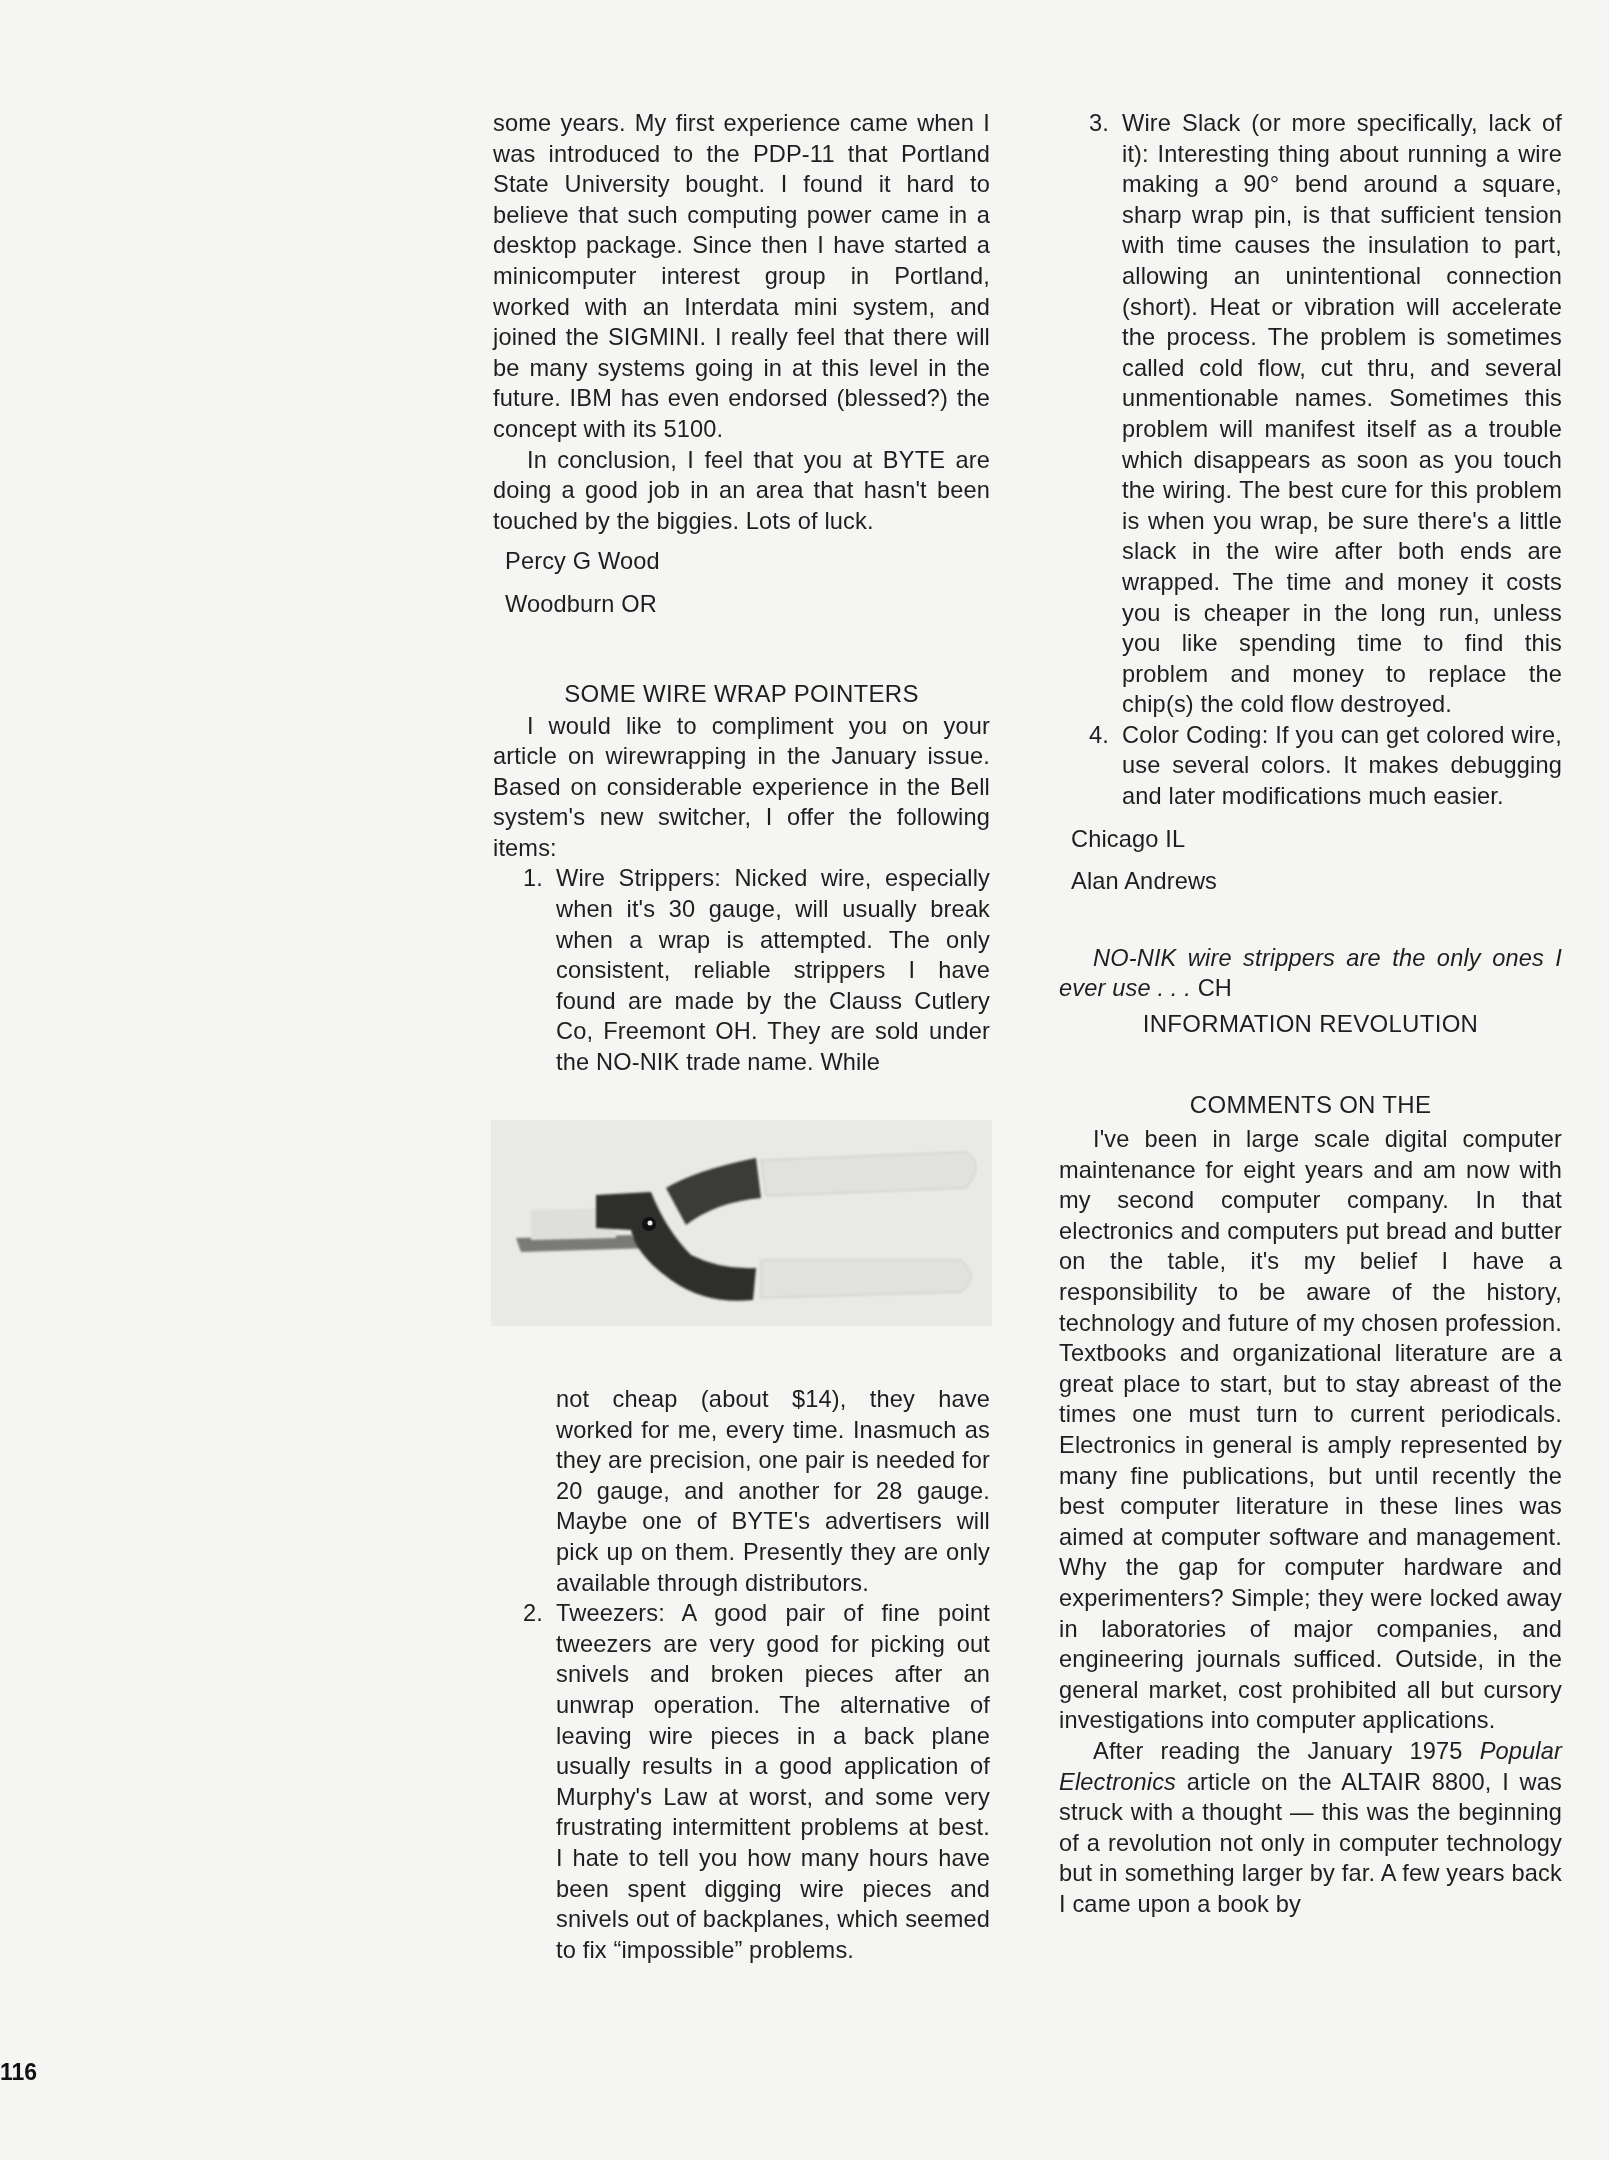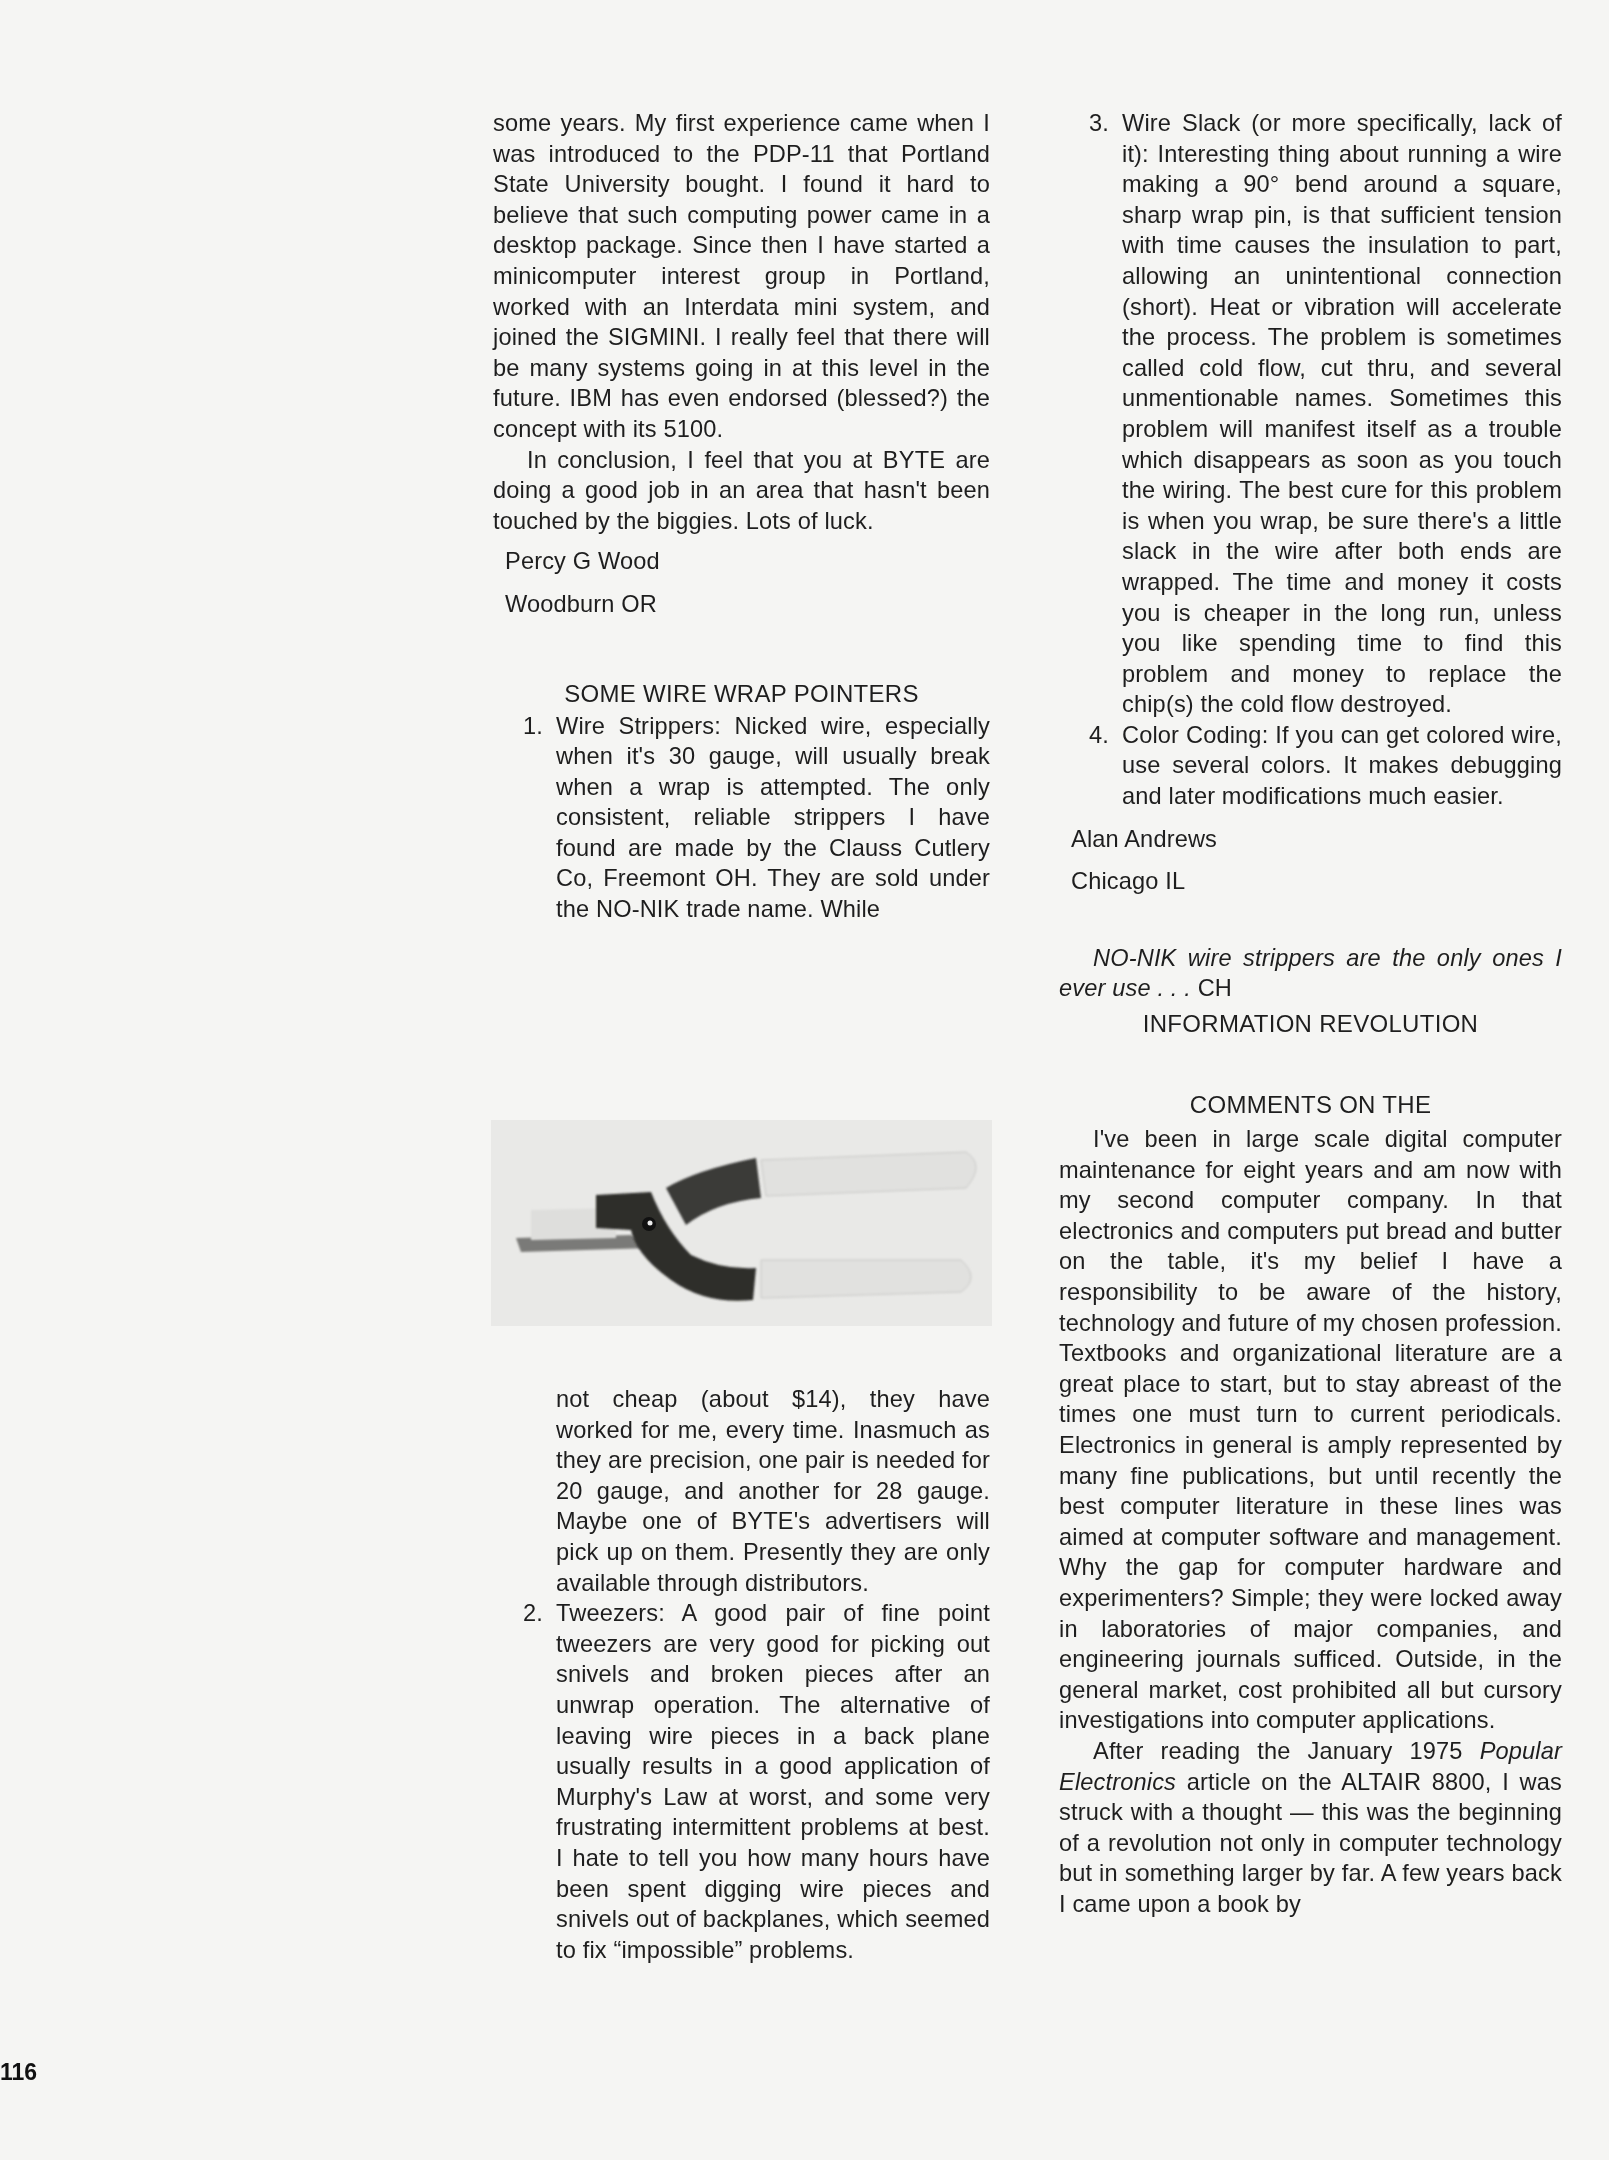--- a/index.html
+++ b/index.html
@@ -43,20 +43,21 @@
 </head>
 <body>
 
 <div class="col col-left">
   <p class="p">some years. My first experience came when I was introduced to the PDP-11 that Portland State University bought. I found it hard to believe that such computing power came in a desktop package. Since then I have started a minicomputer interest group in Portland, worked with an Interdata mini system, and joined the SIGMINI. I really feel that there will be many systems going in at this level in the future. IBM has even endorsed (blessed?) the concept with its 5100.</p>
   <p class="p indent">In conclusion, I feel that you at BYTE are doing a good job in an area that hasn't been touched by the biggies. Lots of luck.</p>
   <p class="sig" style="margin-top:10px;">Percy G Wood</p>
   <p class="sig">Woodburn OR</p>
 
   <p class="heading" style="margin-top:58px; margin-bottom:2px;">SOME WIRE WRAP POINTERS</p>
+  <p class="p indent">I would like to compliment you on your article on wirewrapping in the January issue. Based on considerable experience in the Bell system's new switcher, I offer the following items:</p>
   <div class="item">
     <span class="num">1.</span>
     <span>Wire Strippers: Nicked wire, especially when it's 30 gauge, will usually break when a wrap is attempted. The only consistent, reliable strippers I have found are made by the Clauss Cutlery Co, Freemont OH. They are sold under the NO-NIK trade name. While</span>
   </div>
 </div>
 
 <div class="photo">
   <svg width="501" height="206" viewBox="0 0 501 206">
     <defs>
       <filter id="blur1">
@@ -90,22 +91,22 @@
 
 <div class="col col-right">
   <div class="item">
     <span class="num">3.</span>
     <span>Wire Slack (or more specifically, lack of it): Interesting thing about running a wire making a 90° bend around a square, sharp wrap pin, is that sufficient tension with time causes the insulation to part, allowing an unintentional connection (short). Heat or vibration will accelerate the process. The problem is sometimes called cold flow, cut thru, and several unmentionable names. Sometimes this problem will manifest itself as a trouble which disappears as soon as you touch the wiring. The best cure for this problem is when you wrap, be sure there's a little slack in the wire after both ends are wrapped. The time and money it costs you is cheaper in the long run, unless you like spending time to find this problem and money to replace the chip(s) the cold flow destroyed.</span>
   </div>
   <div class="item">
     <span class="num">4.</span>
     <span>Color Coding: If you can get colored wire, use several colors. It makes debugging and later modifications much easier.</span>
   </div>
+  <p class="sig">Chicago IL</p>
   <p class="sig" style="margin-top:12px;">Alan Andrews</p>
-  <p class="sig">Chicago IL</p>
 
   <p class="p indent" style="margin-top:46px;">
     <span class="italic">NO-NIK wire strippers are the only ones I ever use . . .</span>
     <span>CH</span>
   </p>
 
   <p class="heading" style="margin-bottom:28px;">INFORMATION REVOLUTION</p>
   <p class="heading" style="margin-top:50px;">COMMENTS ON THE</p>
 
   <p class="p indent">I've been in large scale digital computer maintenance for eight years and am now with my second computer company. In that electronics and computers put bread and butter on the table, it's my belief I have a responsibility to be aware of the history, technology and future of my chosen profession. Textbooks and organizational literature are a great place to start, but to stay abreast of the times one must turn to current periodicals. Electronics in general is amply represented by many fine publications, but until recently the best computer literature in these lines was aimed at computer software and management. Why the gap for computer hardware and experimenters? Simple; they were locked away in laboratories of major companies, and engineering journals sufficed. Outside, in the general market, cost prohibited all but cursory investigations into computer applications.</p>

